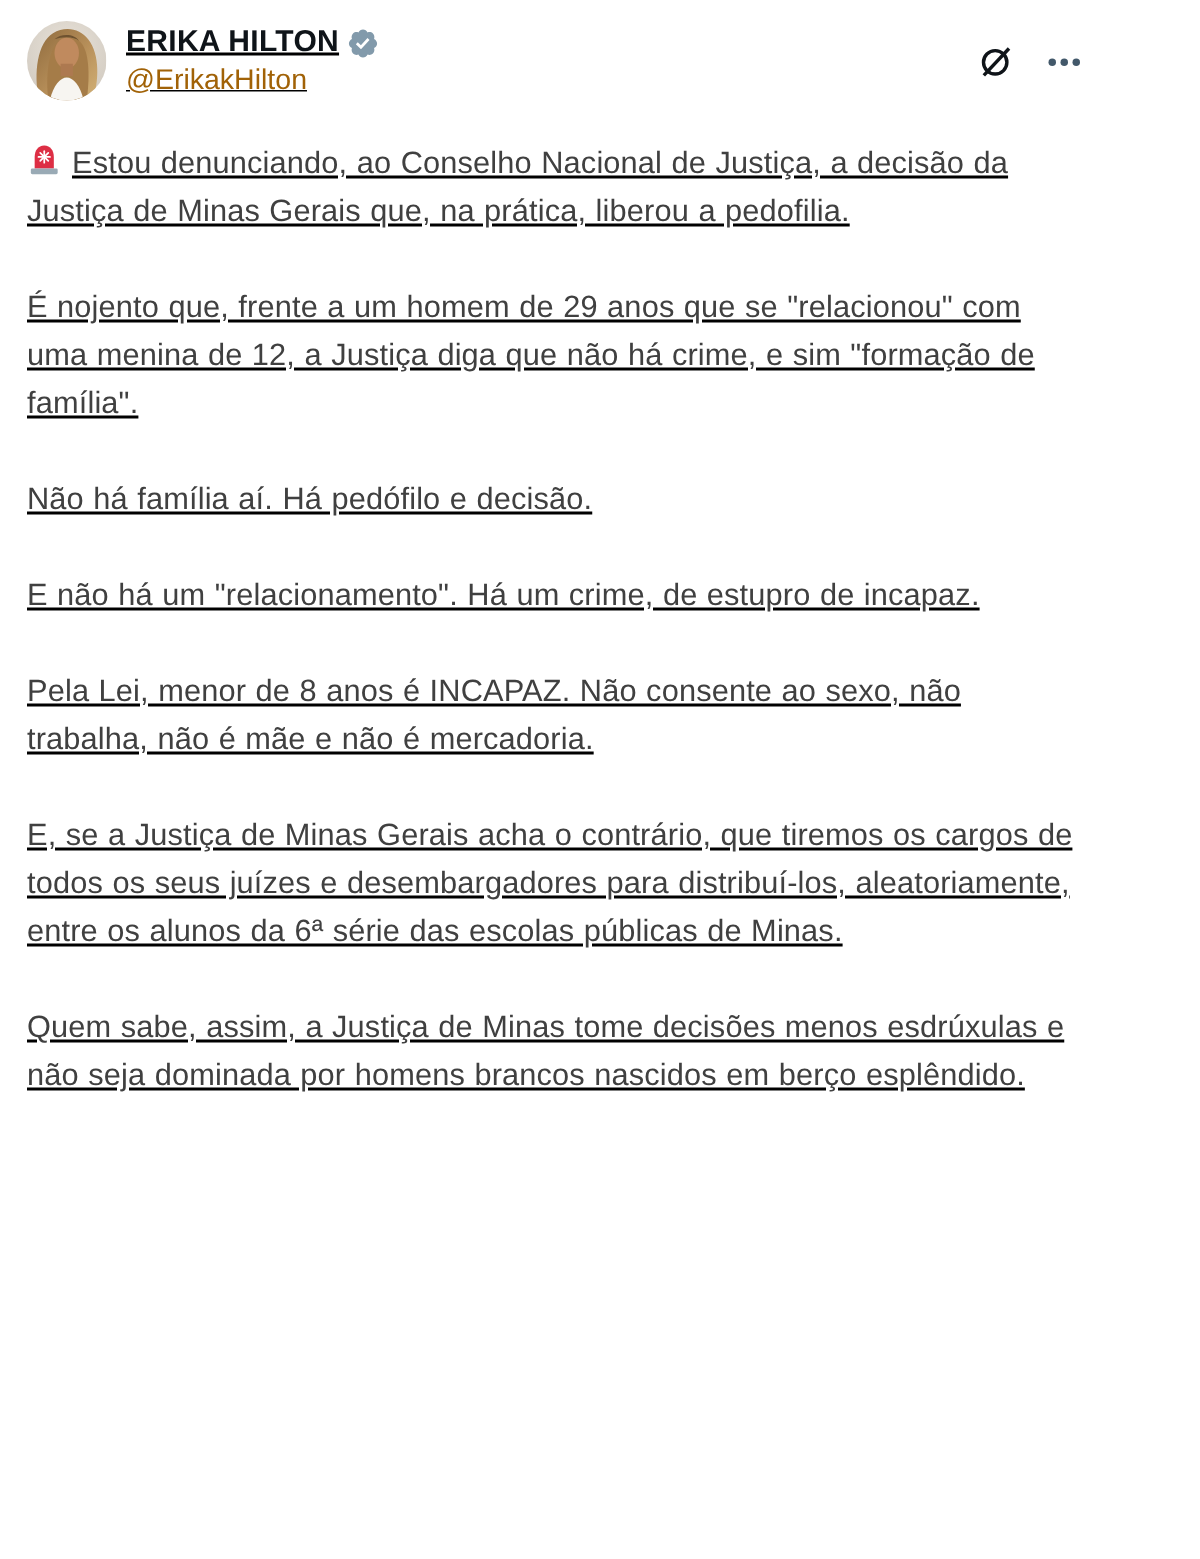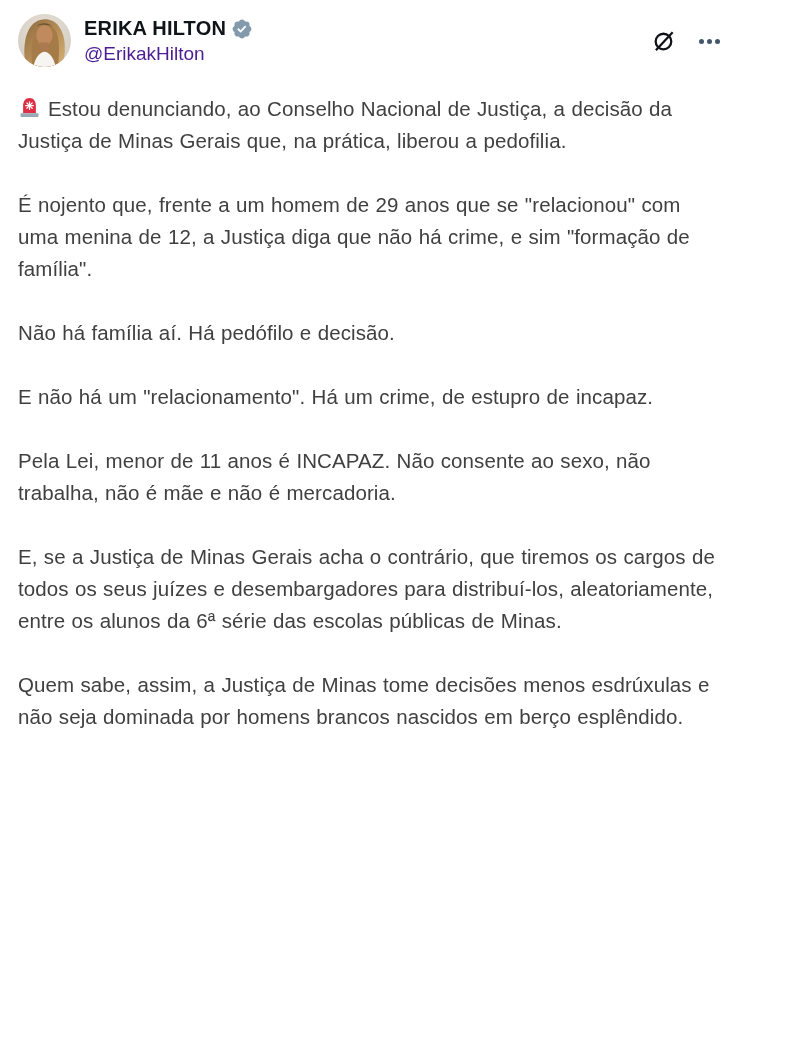--- a/index.html
+++ b/index.html
@@ -7,20 +7,21 @@
     width: 800px;
     background: #ffffff;
     font-family: "Liberation Sans", sans-serif;
   }
   .post {
     position: relative;
     width: 752px;
     min-height: 1039px;
     background: #ffffff;
     padding: 14px 28px 10px 18px;
+    text-decoration: underline;
   }
   
   .post-header {
     display: flex;
     align-items: flex-start;
     position: relative;
   }
   .avatar {
     width: 53px;
     height: 53px;
@@ -46,21 +47,21 @@
     letter-spacing: 0.2px;
     cursor: pointer;
   }
   .verified-badge {
     width: 22px;
     height: 22px;
     display: inline-block;
   }
   .handle {
     font-size: 19px;
-    color: #4c1d95;
+    color: #a16207;
     margin-top: 3px;
   }
   .header-actions {
     position: absolute;
     right: 2px;
     top: 12px;
     display: flex;
     align-items: center;
     gap: 18px;
   }
@@ -168,18 +169,18 @@
             <line x1="18" y1="9" x2="18" y2="21"></line>
             <line x1="12" y1="15" x2="24" y2="15"></line>
             <line x1="13.8" y1="10.8" x2="22.2" y2="19.2"></line>
             <line x1="22.2" y1="10.8" x2="13.8" y2="19.2"></line>
           </g>
           <rect fill="#99aab5" x="4" y="27" width="28" height="6" rx="1.5"></rect>
         </svg><span>Estou denunciando, ao Conselho Nacional de Justiça, a decisão da Justiça de Minas Gerais que, na prática, liberou a pedofilia.</span></p>
       <p><span>É nojento que, frente a um homem de 29 anos que se "relacionou" com uma menina de 12, a Justiça diga que não há crime, e sim "formação de família".</span></p>
       <p><span>Não há família aí. Há pedófilo e decisão.</span></p>
       <p><span>E não há um "relacionamento". Há um crime, de estupro de incapaz.</span></p>
-      <p><span>Pela Lei, menor de 11 anos é INCAPAZ. Não consente ao sexo, não trabalha, não é mãe e não é mercadoria.</span></p>
+      <p><span>Pela Lei, menor de 8 anos é INCAPAZ. Não consente ao sexo, não trabalha, não é mãe e não é mercadoria.</span></p>
       <p><span>E, se a Justiça de Minas Gerais acha o contrário, que tiremos os cargos de todos os seus juízes e desembargadores para distribuí-los, aleatoriamente, entre os alunos da 6ª série das escolas públicas de Minas.</span></p>
       <p><span>Quem sabe, assim, a Justiça de Minas tome decisões menos esdrúxulas e não seja dominada por homens brancos nascidos em berço esplêndido.</span></p>
     </div>
 
 </div>
 
 </body></html>

